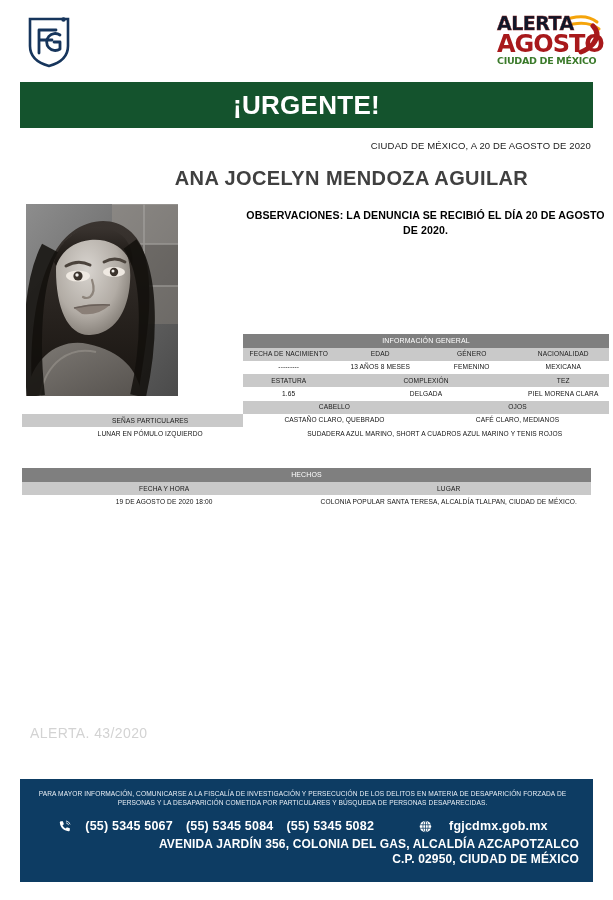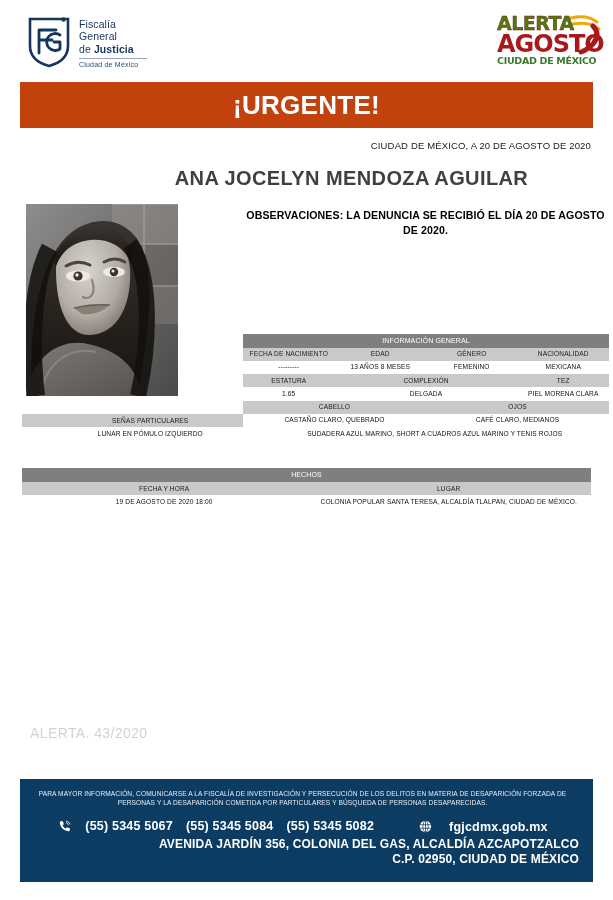--- a/index.html
+++ b/index.html
@@ -65,21 +65,21 @@
     top: 14px;
     width: 102px;
     text-align: left;
     line-height: 1;
   }
   .amber-row { position: relative; height: 20px; }
   .amber-alerta {
     font-family: "DejaVu Sans", sans-serif;
     font-weight: 700;
     font-size: 19px;
-    color: #4d7c0f;
+    color: #0f172a;
     letter-spacing: -0.5px;
     -webkit-text-stroke: 0.4px #7a1414;
   }
   .amber-amber {
     font-family: "DejaVu Sans", sans-serif;
     font-weight: 700;
     font-size: 24px;
     color: #a8191b;
     letter-spacing: -1px;
     line-height: 1;
@@ -100,21 +100,21 @@
     right: -4px;
     top: -2px;
     width: 40px;
     height: 44px;
     pointer-events: none;
   }
 
   
   .urgente-band {
     margin: 4px 20px 0 20px;
-    background: #c2410c;
+    background: #14532d;
     height: 46px;
     display: flex;
     align-items: center;
     justify-content: center;
   }
   .urgente-text {
     color: #ffffff;
     font-size: 26px;
     font-weight: 700;
     letter-spacing: .3px;
@@ -255,21 +255,21 @@
   .phones {
     display: flex;
     align-items: center;
     gap: 13px;
     font-size: 12.5px;
     font-weight: 700;
     letter-spacing: .2px;
   }
   .web {
     display: flex;
-    align-items: flex-end;
+    align-items: center;
     gap: 16px;
     font-size: 12.5px;
     font-weight: 700;
     letter-spacing: .2px;
     margin-left: 26px;
   }
   .ico { display: inline-block; line-height: 0; }
   .footer-address {
     text-align: right;
     font-size: 12px;
@@ -285,27 +285,20 @@
 <div class="header">
 
   <div class="fgj-logo">
     <div class="fgj-shield">
       <svg width="46" height="52" viewBox="0 0 46 52">
         <path d="M4 3 H42 V30 C42 41 34 47 23 50 C12 47 4 41 4 30 Z" fill="none" stroke="#16355c" stroke-width="2.6"></path>
         <path d="M13 14 H30 M13 14 V37 M13 24 H26" fill="none" stroke="#16355c" stroke-width="2.8" stroke-linecap="round"></path>
         <path d="M34 19 A8.5 8.5 0 1 0 34 33 V26 H28" fill="none" stroke="#16355c" stroke-width="2.8" stroke-linecap="round" stroke-linejoin="round"></path>
         <circle cx="37.5" cy="3.5" r="2.2" fill="#16355c"></circle>
       </svg>
-    </div>
-    <div class="fgj-text">
-      <div class="l">Fiscalía</div>
-      <div class="l">General</div>
-      <div class="l"><span>de </span><b>Justicia</b></div>
-      <div class="fgj-rule"></div>
-      <div class="fgj-sub">Ciudad de México</div>
     </div>
   </div>
 
   <div class="amber-logo">
     <svg class="amber-swoosh" viewBox="0 0 40 44">
       <path d="M8 6 Q24 2 34 10" stroke="#f5a40a" stroke-width="3" fill="none" stroke-linecap="round"></path>
       <path d="M10 12 Q26 9 36 17" stroke="#f5a40a" stroke-width="3" fill="none" stroke-linecap="round"></path>
       <path d="M30 14 Q38 22 30 32 Q24 38 18 40" stroke="#a8191b" stroke-width="5" fill="none" stroke-linecap="round"></path>
     </svg>
     <div class="amber-row">

